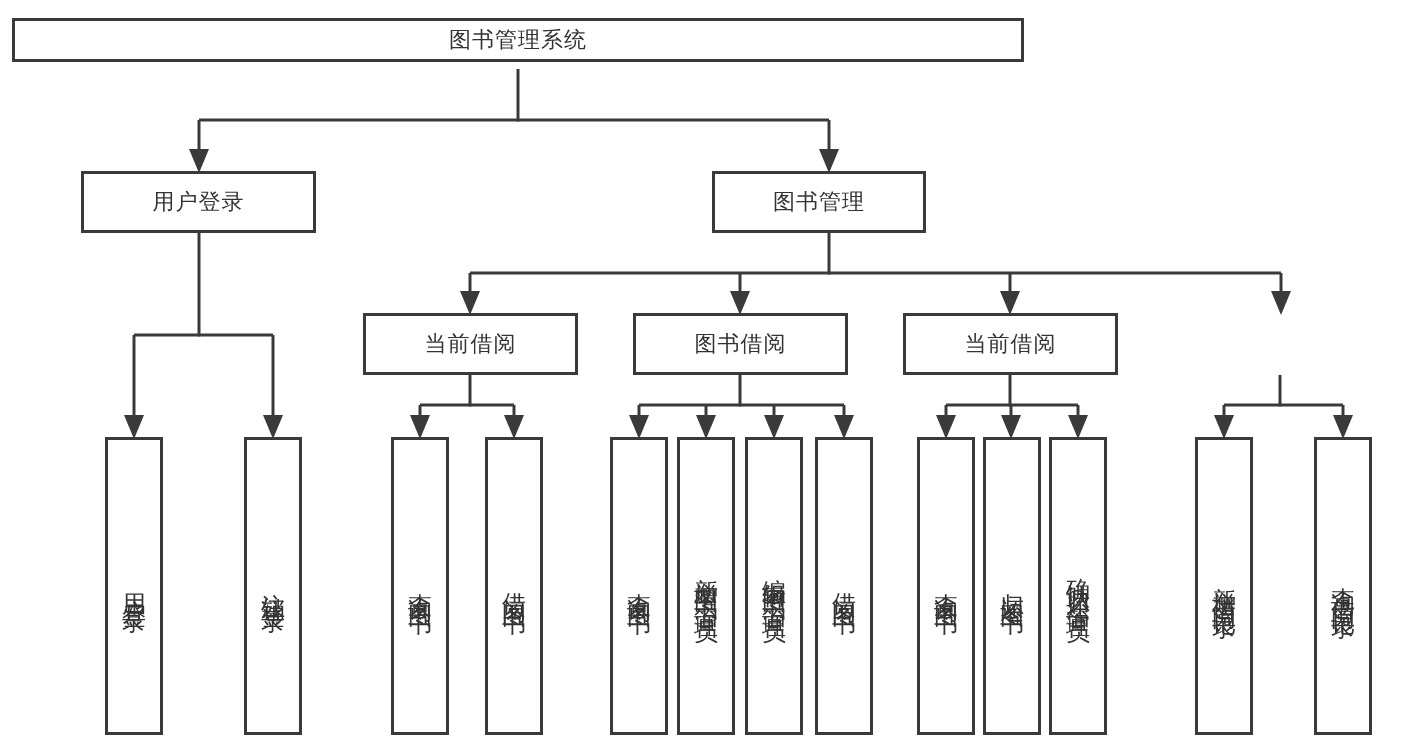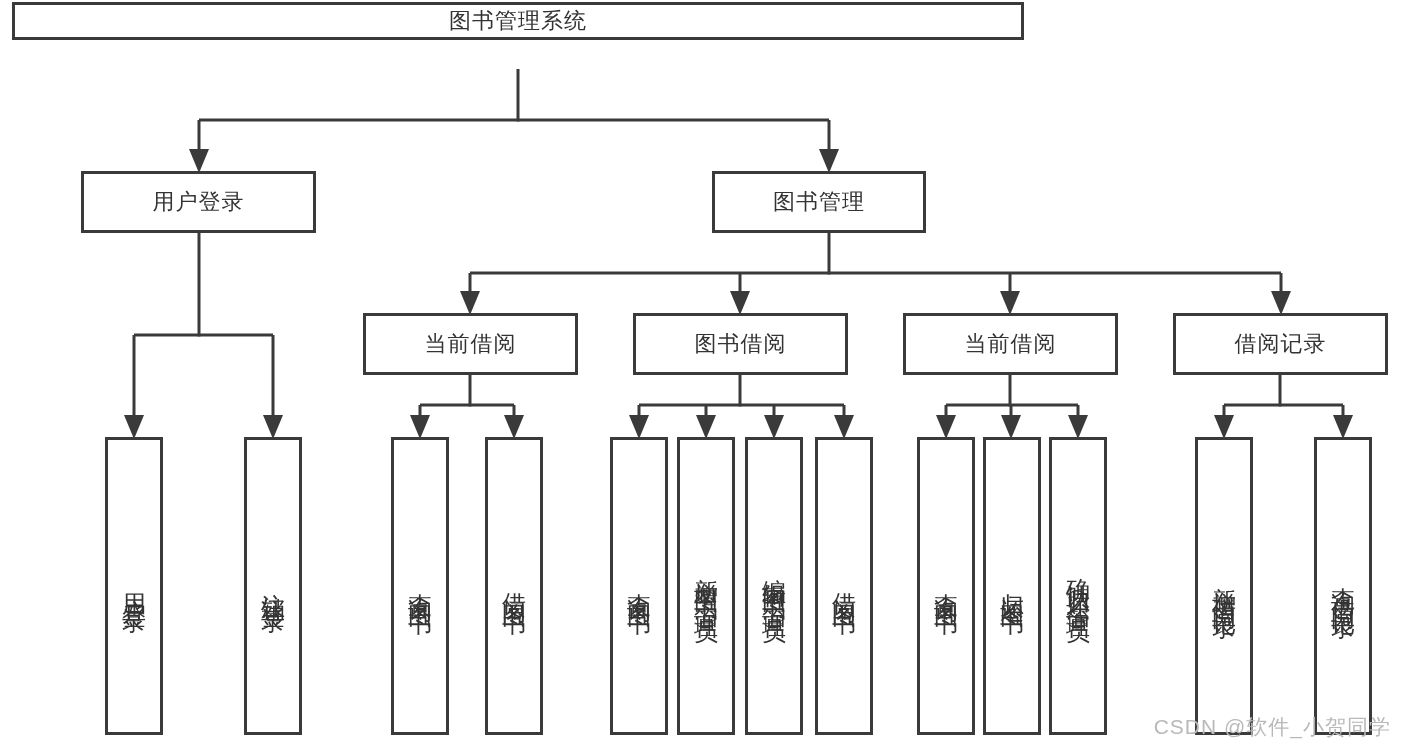--- a/index.html
+++ b/index.html
@@ -138,43 +138,41 @@
     <g>
       <line x1="1280" y1="375" x2="1280" y2="406.5"></line>
       <line x1="1224" y1="405" x2="1343" y2="405"></line>
       <line x1="1224" y1="405" x2="1224" y2="418"></line>
       <polygon points="1214,415 1234,415 1224,439"></polygon>
       <line x1="1343" y1="405" x2="1343" y2="418"></line>
       <polygon points="1333,415 1353,415 1343,439"></polygon>
     </g>
   </svg>
 
-  <div class="node h-node" style="left:12px; top:2px; width:1012px; height:38px;">图书管理系统</div>
+  <div class="node h-node" style="left:12px; top:18px; width:1012px; height:44px;">图书管理系统</div>
 
   <div class="node h-node" style="left:81px; top:171px; width:235px; height:62px;">用户登录</div>
   <div class="node h-node" style="left:712px; top:171px; width:214px; height:62px;">图书管理</div>
 
   <div class="node h-node" style="left:363px; top:313px; width:215px; height:62px;">当前借阅</div>
   <div class="node h-node" style="left:633px; top:313px; width:215px; height:62px;">图书借阅</div>
   <div class="node h-node" style="left:903px; top:313px; width:215px; height:62px;">当前借阅</div>
-  <div class="node h-node" style="left:1173px; top:313px; width:215px; height:62px;">借阅记录</div>
 
   <div class="node leaf" style="left:105px; top:437px; width:58px; height:298px;">用户登录</div>
   <div class="node leaf" style="left:244px; top:437px; width:58px; height:298px;">注销登录</div>
 
   <div class="node leaf" style="left:391px; top:437px; width:58px; height:298px;">查询图书</div>
   <div class="node leaf" style="left:485px; top:437px; width:58px; height:298px;">借阅图书</div>
 
   <div class="node leaf" style="left:610px; top:437px; width:58px; height:298px;">查询图书</div>
   <div class="node leaf" style="left:677px; top:437px; width:58px; height:298px;">新增图书（管理员）</div>
   <div class="node leaf" style="left:745px; top:437px; width:58px; height:298px;">编辑图书（管理员）</div>
   <div class="node leaf" style="left:815px; top:437px; width:58px; height:298px;">借阅图书</div>
 
   <div class="node leaf" style="left:917px; top:437px; width:58px; height:298px;">查询图书</div>
   <div class="node leaf" style="left:983px; top:437px; width:58px; height:298px;">归还图书</div>
   <div class="node leaf" style="left:1049px; top:437px; width:58px; height:298px;">确认归还（管理员）</div>
 
   <div class="node leaf" style="left:1195px; top:437px; width:58px; height:298px;">新增借阅记录</div>
   <div class="node leaf" style="left:1314px; top:437px; width:58px; height:298px;">查询借阅记录</div>
 
-  <div id="watermark">CSDN @软件_小贺同学</div>
 
 </div>
 
 </body></html>

